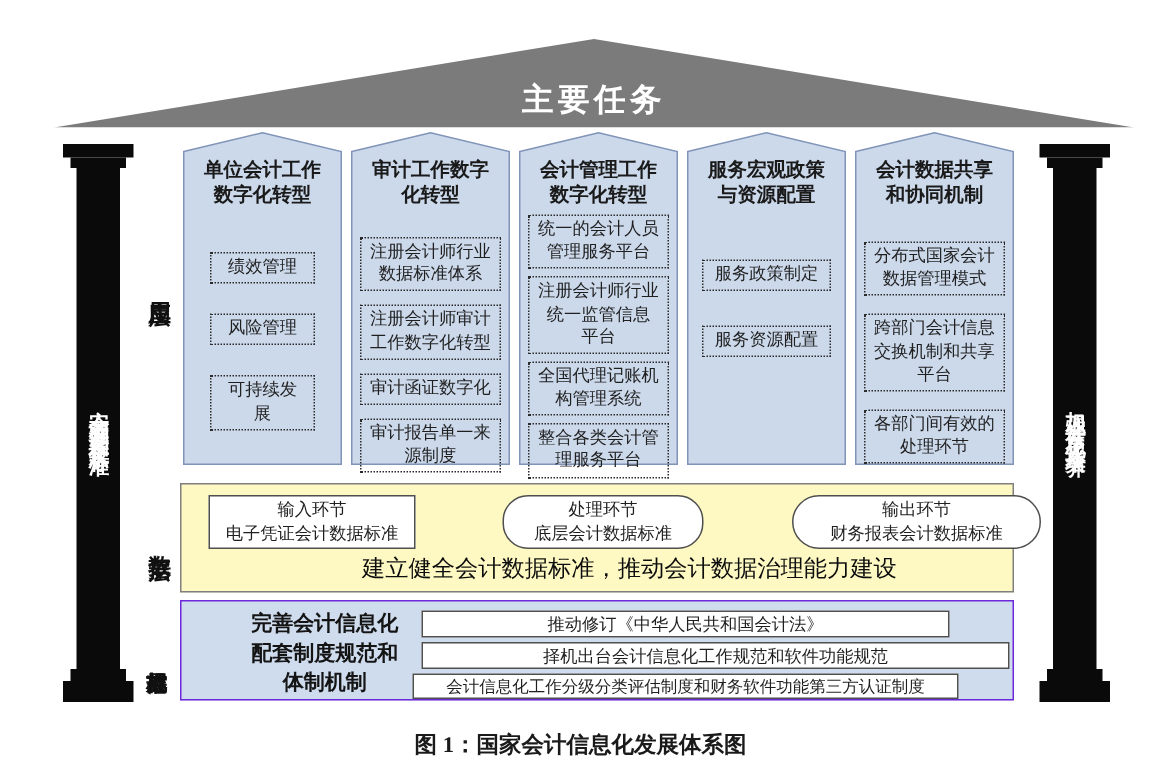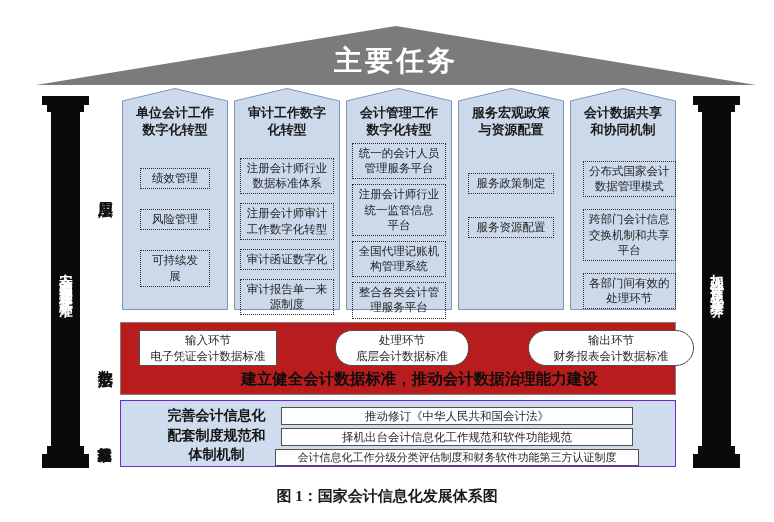--- a/index.html
+++ b/index.html
@@ -3,21 +3,21 @@
 <meta charset="utf-8">
 <style>
   html,body{margin:0;padding:0;background:#ffffff;}
   body{font-family:"Liberation Sans",sans-serif;color:#1a1a1a;}
   #stage{position:relative;width:774px;height:522px;background:#ffffff;overflow:hidden;}
 
   
   .roof{position:absolute;left:36px;top:26px;width:720px;height:59px;}
   .roof svg{position:absolute;left:0;top:0;width:100%;height:100%;}
   .roof-label{position:absolute;left:0;right:0;bottom:5px;text-align:center;
-    color:#ffffff;font-weight:bold;font-size:28px;letter-spacing:3px;}
+    color:#ffffff;font-weight:bold;font-size:21px;letter-spacing:3px;}
 
   
   .pillar{position:absolute;top:96px;width:47px;height:372px;display:flex;
     flex-direction:column;align-items:center;}
   .p-cap1{width:100%;height:9px;background:#0a0a0a;}
   .p-cap2{width:78%;height:7px;background:#0a0a0a;}
   .p-shaft{width:60%;flex:1;background:#0a0a0a;display:flex;align-items:center;justify-content:center;}
   .p-base1{width:78%;height:8px;background:#0a0a0a;}
   .p-base2{width:100%;height:14px;background:#0a0a0a;}
   .p-text{writing-mode:vertical-rl;color:#ffffff;font-weight:bold;font-size:13.5px;
@@ -35,47 +35,47 @@
   .col{position:absolute;top:88px;width:106px;height:222px;}
   .col-bg{position:absolute;left:0;top:0;width:100%;height:100%;}
   .col-bg polygon{fill:#ccd9eb;stroke:#8094b8;stroke-width:1;}
   .col-header{position:relative;margin-top:17px;text-align:center;font-weight:bold;
     font-size:13px;line-height:1.3;white-space:pre-line;color:#1a1a1a;}
   .col-items{position:absolute;left:0;right:0;display:flex;flex-direction:column;align-items:center;}
   .items-c1{top:80px;gap:20px;}
   .items-c2{top:70px;gap:9px;}
   .items-c3{top:55px;gap:5px;}
   .items-c4{top:85px;gap:23px;}
-  .items-c5{top:73px;gap:12px;align-items:flex-end;}
+  .items-c5{top:73px;gap:12px;}
   .abox{border:1px dotted #2b2b2b;padding:2px 3px;width:88%;box-sizing:border-box;
     font-size:11.5px;line-height:1.32;text-align:center;white-space:pre-line;color:#1f1f1f;}
   .abox.narrow{width:66%;}
   .abox.mid{width:82%;}
 
   
   .data-layer{position:absolute;left:120px;top:322px;width:556px;height:73px;
-    background:#b91c1c;border:1px solid #7f7f7f;box-sizing:border-box;}
+    background:#fef9c3;border:1px solid #7f7f7f;box-sizing:border-box;}
   .dbox{position:absolute;top:7px;height:36px;background:#ffffff;border:1px solid #4f4f4f;
     box-sizing:border-box;display:flex;align-items:center;justify-content:center;
     font-size:11.5px;line-height:1.4;text-align:center;white-space:pre-line;color:#1f1f1f;}
   .dbox.b1{left:18px;width:138px;}
   .dbox.b2{left:214px;width:134px;border-radius:17px;}
   .dbox.b3{left:407px;width:166px;border-radius:18px;}
   .slogan{position:absolute;left:0;right:0;top:46px;text-align:center;
-    font-weight:bold;font-size:15.5px;color:#0d0d0d;padding-left:43px;}
+    font-weight:normal;font-size:15.5px;color:#0d0d0d;padding-left:43px;}
 
   
   .std-layer{position:absolute;left:120px;top:400px;width:556px;height:67px;
     background:#cfdcee;border:1px solid #6d28d9;box-sizing:border-box;}
   .std-intro{position:absolute;left:8px;top:5px;width:175px;text-align:center;
     font-size:14px;font-weight:600;line-height:1.4;white-space:pre-line;color:#141414;}
   .sbox{position:absolute;background:#ffffff;border:1px solid #4f4f4f;box-sizing:border-box;
     display:flex;align-items:center;justify-content:center;font-size:11.5px;color:#1f1f1f;}
   .sbox.b1{left:160px;top:6px;width:352px;height:18px;}
-  .sbox.b2{left:160px;top:27px;width:352px;height:18px;}
+  .sbox.b2{left:160px;top:27px;width:392px;height:18px;}
   .sbox.b3{left:154px;top:48px;width:364px;height:17px;font-size:11px;}
 
   
   .caption{position:absolute;left:0;right:0;top:487px;text-align:center;
     font-family:"Liberation Serif",serif;font-weight:bold;font-size:15px;color:#1a1a1a;}
 </style>
 </head>
 <body>
 
 <div id="stage">

